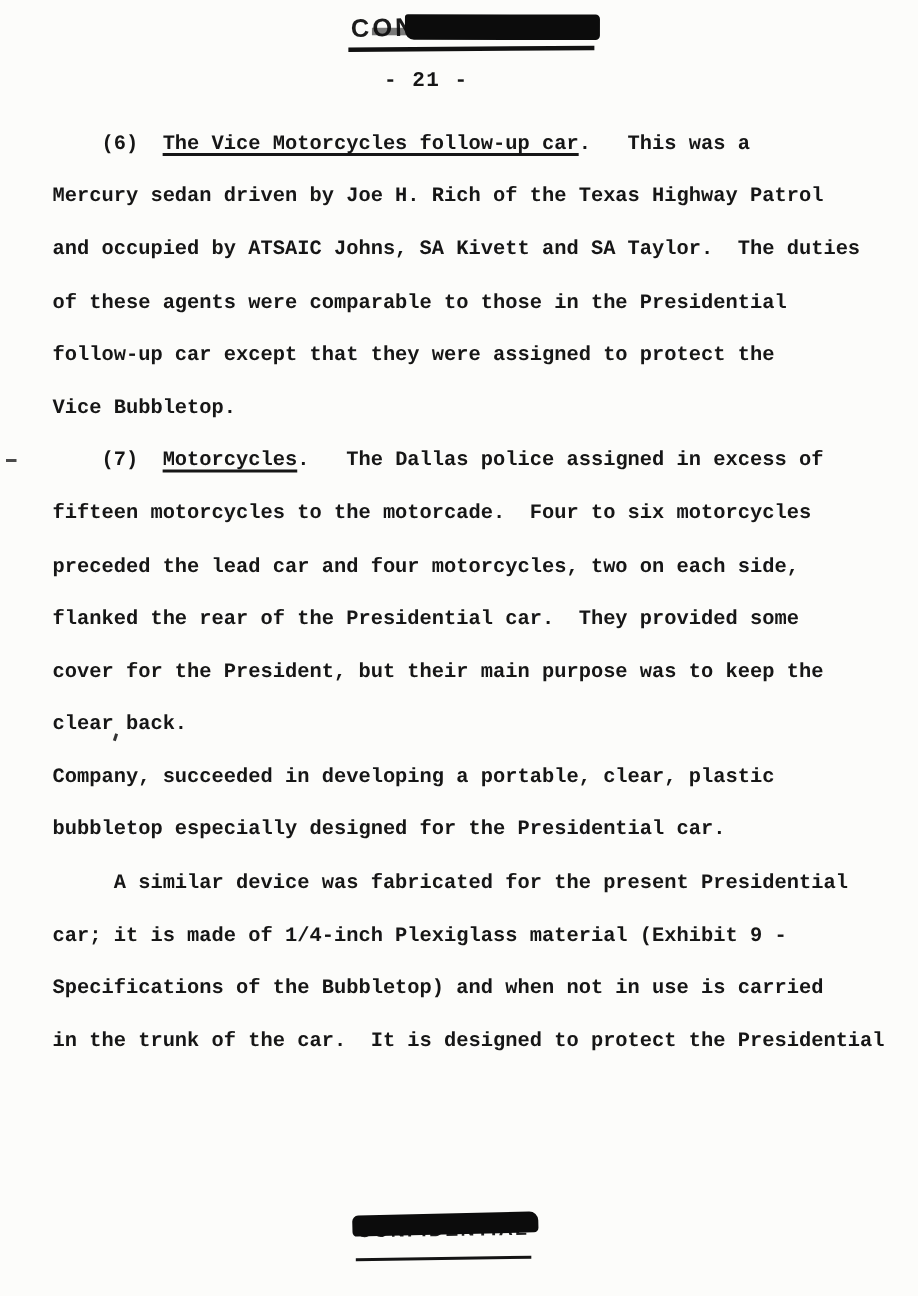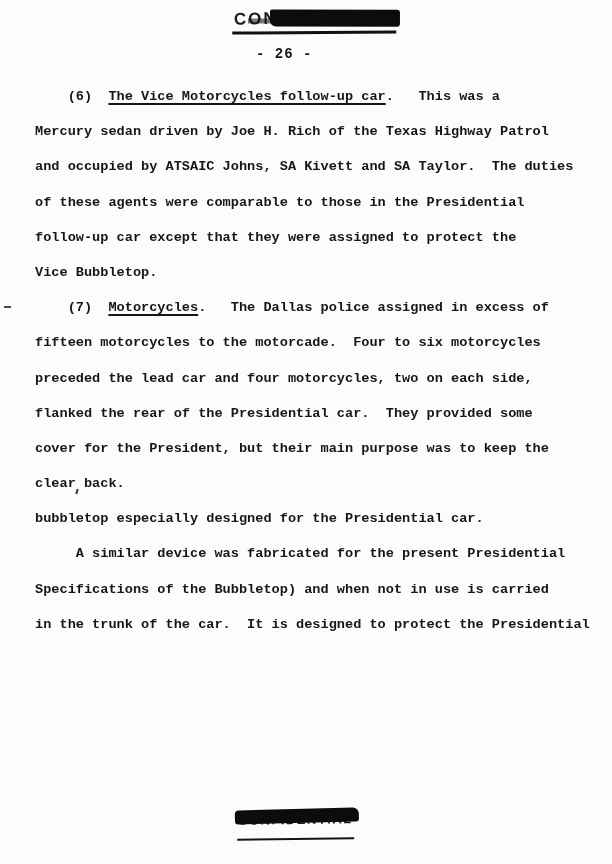--- a/index.html
+++ b/index.html
@@ -101,37 +101,39 @@
 <body>
 
 <div class="page">
 
   <div class="stamp stamp-top">
     <span class="stamp-text">CONFIDENTIAL</span>
     <span class="redaction-bar"></span>
     <span class="stamp-underline"></span>
   </div>
 
-  <div class="page-number">- 26 -</div>
+  <div class="page-number">- 21 -</div>
 
   <div class="body-lines">
       <div class="line"><span>    (6)  </span><span class="ul">The Vice Motorcycles follow-up car</span><span>.   This was a</span></div>
       <div class="line"><span>Mercury sedan driven by Joe H. Rich of the Texas Highway Patrol</span></div>
       <div class="line"><span>and occupied by ATSAIC Johns, SA Kivett and SA Taylor.  The duties</span></div>
       <div class="line"><span>of these agents were comparable to those in the Presidential</span></div>
       <div class="line"><span>follow-up car except that they were assigned to protect the</span></div>
       <div class="line"><span>Vice Bubbletop.</span></div>
       <div class="line"><span>    (7)  </span><span class="ul">Motorcycles</span><span>.   The Dallas police assigned in excess of</span></div>
       <div class="line"><span>fifteen motorcycles to the motorcade.  Four to six motorcycles</span></div>
       <div class="line"><span>preceded the lead car and four motorcycles, two on each side,</span></div>
       <div class="line"><span>flanked the rear of the Presidential car.  They provided some</span></div>
       <div class="line"><span>cover for the President, but their main purpose was to keep the</span></div>
       <div class="line"><span>clear back.</span></div>
+      <div class="line"><span>Company, succeeded in developing a portable, clear, plastic</span></div>
       <div class="line"><span>bubbletop especially designed for the Presidential car.</span></div>
       <div class="line"><span>     A similar device was fabricated for the present Presidential</span></div>
+      <div class="line"><span>car; it is made of 1/4-inch Plexiglass material (Exhibit 9 -</span></div>
       <div class="line"><span>Specifications of the Bubbletop) and when not in use is carried</span></div>
       <div class="line"><span>in the trunk of the car.  It is designed to protect the Presidential</span></div>
     </div>
 
   <span class="artifact artifact-1"></span>
   <span class="artifact artifact-2"></span>
 
   <div class="stamp stamp-bottom">
     <span class="stamp-text">CONFIDENTIAL</span>
     <span class="redaction-bar"></span>

